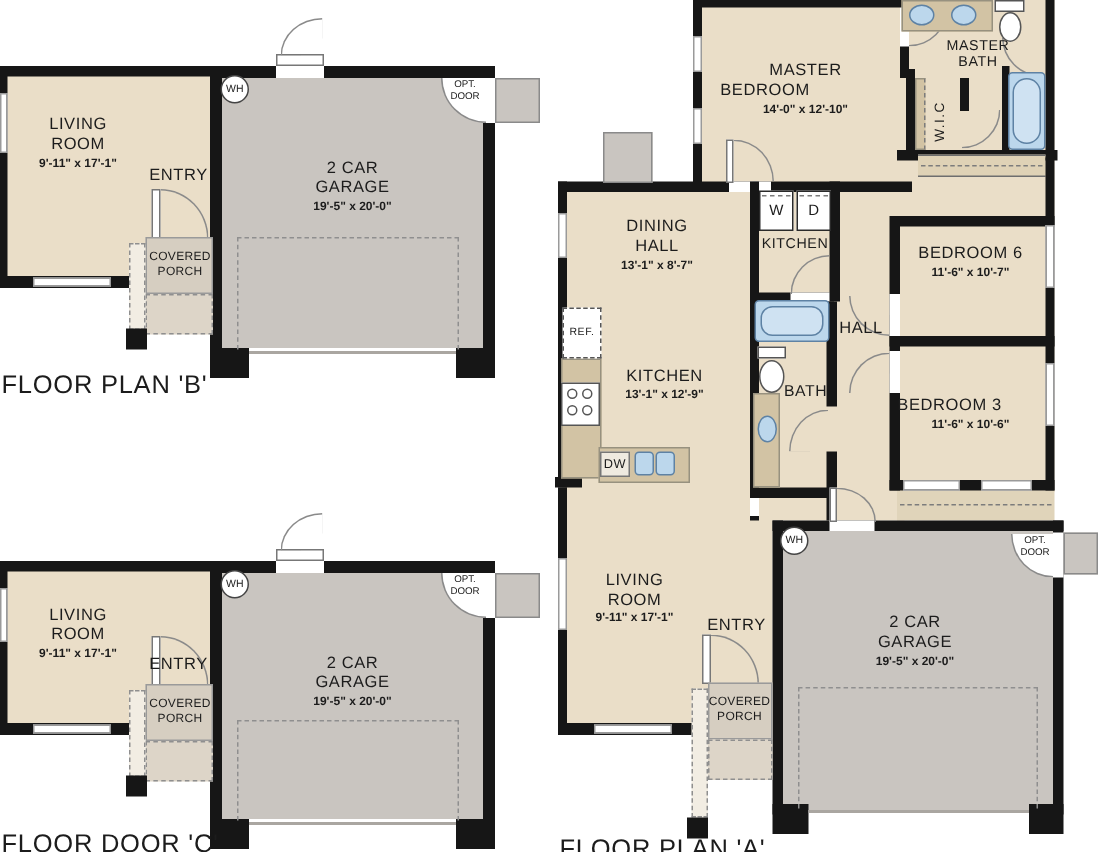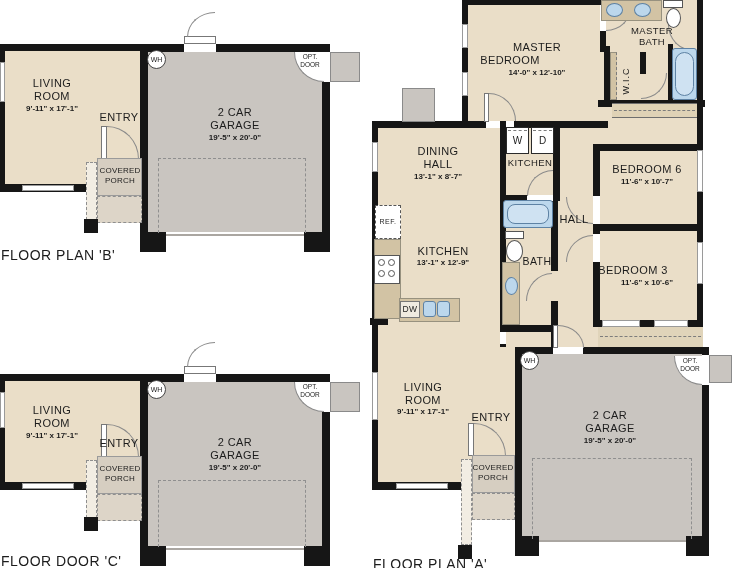--- a/index.html
+++ b/index.html
@@ -32,21 +32,21 @@
   .blue-in{position:absolute;background:#CFE2F2;border:1px solid #5E82A4}
   .round{border-radius:50%}
   .closet{position:absolute;background:#DFD2B6;border-top:1px solid #6e6e6e;border-bottom:1px solid #6e6e6e}
   .wh{position:absolute;width:19px;height:19px;border-radius:50%;background:#fff;border:1.5px solid #444;
       font-size:7px;display:flex;align-items:center;justify-content:center}
   .lbl{position:absolute;white-space:nowrap;transform:translateX(-50%);text-align:center;
        font-size:11px;letter-spacing:.4px}
   .dims{font-size:8px;font-weight:bold;letter-spacing:0}
   .sm{font-size:8px;letter-spacing:.2px}
   .tiny{font-size:6.5px;letter-spacing:0}
-  .ttl{position:absolute;font-size:14px;letter-spacing:.5px;white-space:nowrap}
+  .ttl{position:absolute;font-size:17px;letter-spacing:.5px;white-space:nowrap}
   .burner{position:absolute;width:7px;height:7px;border:1px solid #555;border-radius:50%;background:#fff}
   .wd{position:absolute;background:#fff;border:1.5px solid #2a2a2a;font-size:10px;
       display:flex;align-items:center;justify-content:center}
   .vert{position:absolute;transform:translate(-50%,-50%) rotate(-90deg);font-size:9px;letter-spacing:1px;white-space:nowrap}
 </style>
 </head>
 <body>
 
 <div id="canvas">
 

